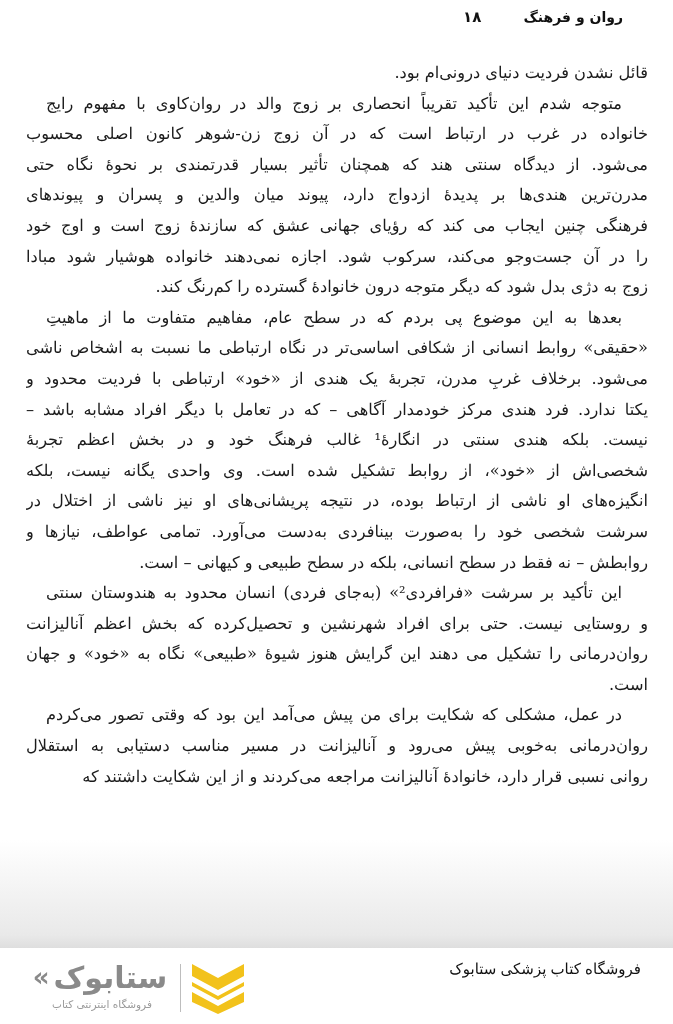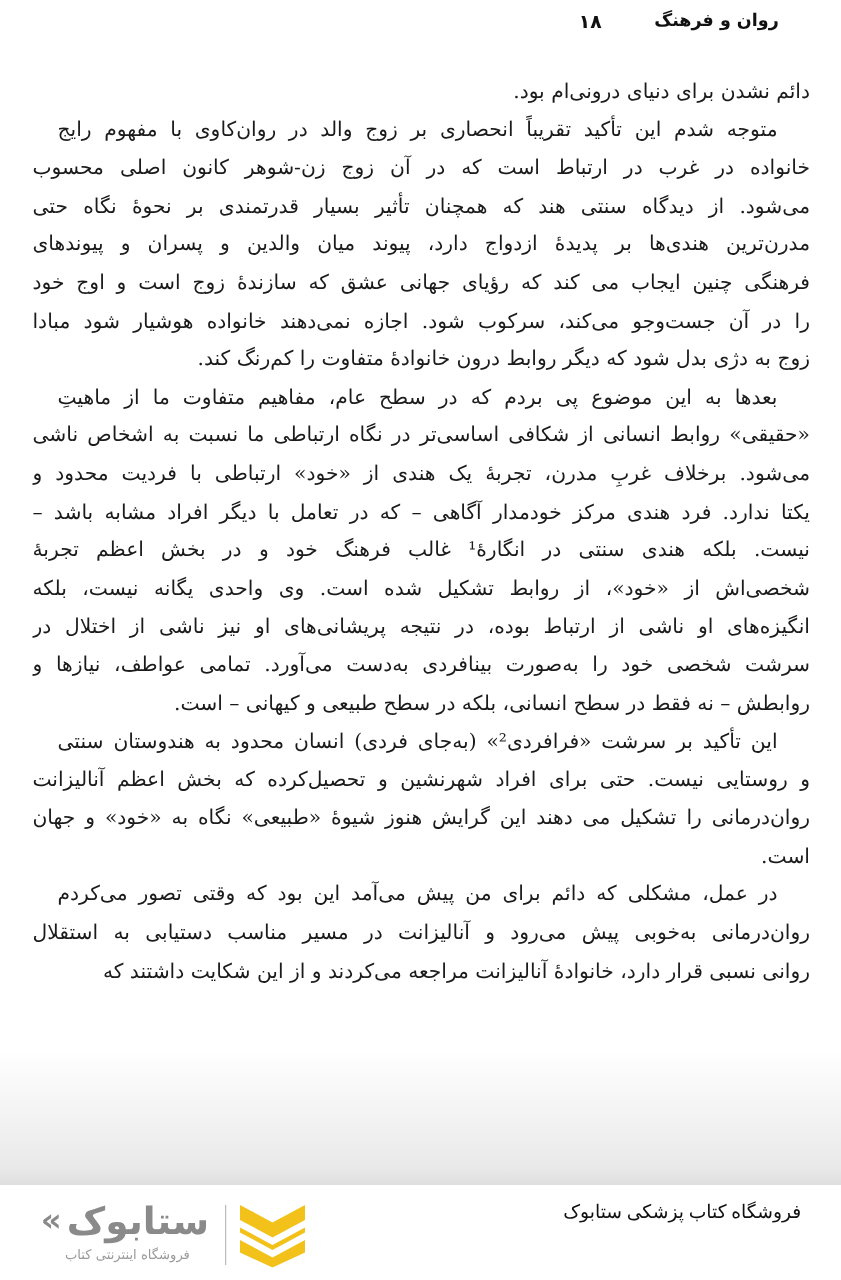--- a/index.html
+++ b/index.html
@@ -24,21 +24,21 @@
     font-size: 16.2px; line-height: 30.6px; color: #1b1b1b;
   }
   .line { display: block; white-space: nowrap; overflow: hidden; text-align: right; }
   .line.j { text-align: justify; text-align-last: justify; }
   .indent { padding-right: 26px; margin-left: 20px; }
   .footer {
     position: absolute; left: 0; top: 948px; width: 673px; height: 76px; background: #ffffff;
   }
   .shop-name {
     position: absolute; right: 32px; top: 12px; direction: rtl;
-    font-family: Liberation Serif, serif; font-size: 15px; color: #111;
+    font-family: Liberation Sans, sans-serif; font-size: 15px; color: #111;
   }
   .shop-url {
     position: absolute; right: 30px; top: 40px;
     font-family: "DejaVu Sans", sans-serif; font-size: 22px; letter-spacing: 6px; color: #111;
   }
   .shop-url .accent { color: #f2c21b; }
   .logo-wrap { position: absolute; left: 30px; top: 10px; width: 230px; height: 60px; }
   .logo-text {
     position: absolute; left: 0; top: 0; width: 140px; height: 38px;
     display: flex; align-items: center; justify-content: center;
@@ -54,42 +54,42 @@
 </head>
 <body>
 
 <div class="page">
   <div class="header">
     <span class="title">روان و فرهنگ</span>
     <span class="pnum">۱۸</span>
   </div>
 
   <div class="body-text" id="body-text">
-      <span class="line">دائم نشدن برای دنیای درونی‌ام بود.</span>
+      <span class="line">قائل نشدن فردیت دنیای درونی‌ام بود.</span>
       <span class="line j indent">متوجه شدم این تأکید تقریباً انحصاری بر زوج والد در روان‌کاوی با مفهوم رایج</span>
       <span class="line j">خانواده در غرب در ارتباط است که در آن زوج زن-شوهر کانون اصلی محسوب</span>
       <span class="line j">می‌شود. از دیدگاه سنتی هند که همچنان تأثیر بسیار قدرتمندی بر نحوهٔ نگاه حتی</span>
       <span class="line j">مدرن‌ترین هندی‌ها بر پدیدهٔ ازدواج دارد، پیوند میان والدین و پسران و پیوندهای</span>
       <span class="line j">فرهنگی چنین ایجاب می کند که رؤیای جهانی عشق که سازندهٔ زوج است و اوج خود</span>
       <span class="line j">را در آن جست‌وجو می‌کند، سرکوب شود. اجازه نمی‌دهند خانواده هوشیار شود مبادا</span>
-      <span class="line">زوج به دژی بدل شود که دیگر روابط درون خانوادهٔ متفاوت را کم‌رنگ کند.</span>
+      <span class="line">زوج به دژی بدل شود که دیگر متوجه درون خانوادهٔ گسترده را کم‌رنگ کند.</span>
       <span class="line j indent">بعدها به این موضوع پی بردم که در سطح عام، مفاهیم متفاوت ما از ماهیتِ</span>
       <span class="line j">«حقیقی» روابط انسانی از شکافی اساسی‌تر در نگاه ارتباطی ما نسبت به اشخاص ناشی</span>
       <span class="line j">می‌شود. برخلاف غربِ مدرن، تجربهٔ یک هندی از «خود» ارتباطی با فردیت محدود و</span>
       <span class="line j">یکتا ندارد. فرد هندی مرکز خودمدار آگاهی – که در تعامل با دیگر افراد مشابه باشد –</span>
       <span class="line j">نیست. بلکه هندی سنتی در انگارهٔ¹ غالب فرهنگ خود و در بخش اعظم تجربهٔ</span>
       <span class="line j">شخصی‌اش از «خود»، از روابط تشکیل شده است. وی واحدی یگانه نیست، بلکه</span>
       <span class="line j">انگیزه‌های او ناشی از ارتباط بوده، در نتیجه پریشانی‌های او نیز ناشی از اختلال در</span>
       <span class="line j">سرشت شخصی خود را به‌صورت بینافردی به‌دست می‌آورد. تمامی عواطف، نیازها و</span>
       <span class="line">روابطش – نه فقط در سطح انسانی، بلکه در سطح طبیعی و کیهانی – است.</span>
       <span class="line j indent">این تأکید بر سرشت «فرافردی²» (به‌جای فردی) انسان محدود به هندوستان سنتی</span>
       <span class="line j">و روستایی نیست. حتی برای افراد شهرنشین و تحصیل‌کرده که بخش اعظم آنالیزانت</span>
       <span class="line j">روان‌درمانی را تشکیل می دهند این گرایش هنوز شیوهٔ «طبیعی» نگاه به «خود» و جهان</span>
       <span class="line">است.</span>
-      <span class="line j indent">در عمل، مشکلی که دائم برای من پیش می‌آمد این بود که وقتی تصور می‌کردم</span>
+      <span class="line j indent">در عمل، مشکلی که شکایت برای من پیش می‌آمد این بود که وقتی تصور می‌کردم</span>
       <span class="line j">روان‌درمانی به‌خوبی پیش می‌رود و آنالیزانت در مسیر مناسب دستیابی به استقلال</span>
       <span class="line">روانی نسبی قرار دارد، خانوادهٔ آنالیزانت مراجعه می‌کردند و از این شکایت داشتند که</span>
     </div>
 </div>
 
 <div class="footer">
   <div class="shop-name">فروشگاه کتاب پزشکی ستابوک</div>
 
   <div class="logo-wrap">
     <div class="logo-text">

